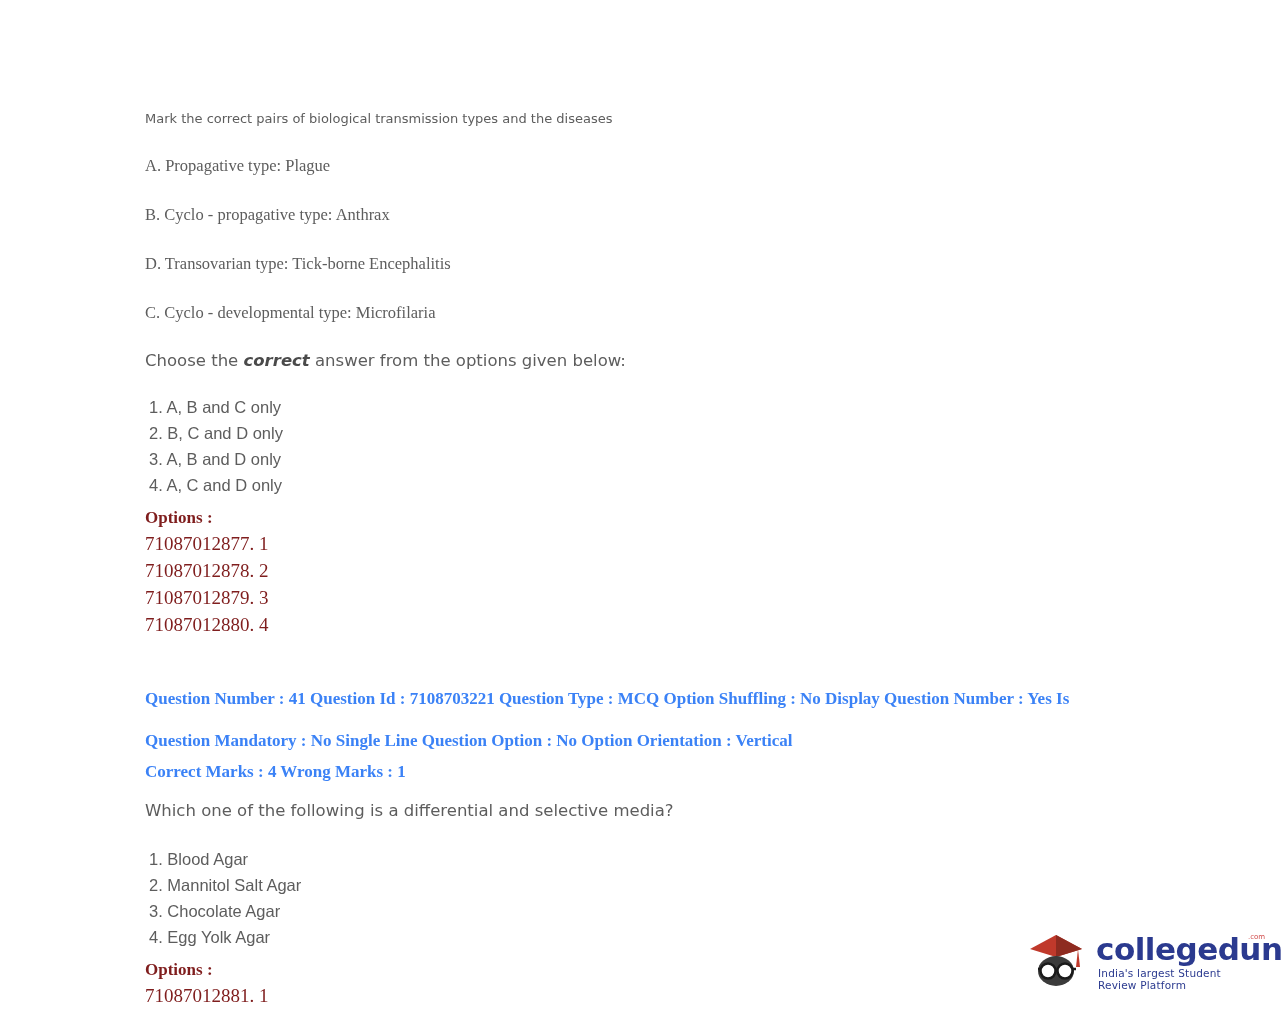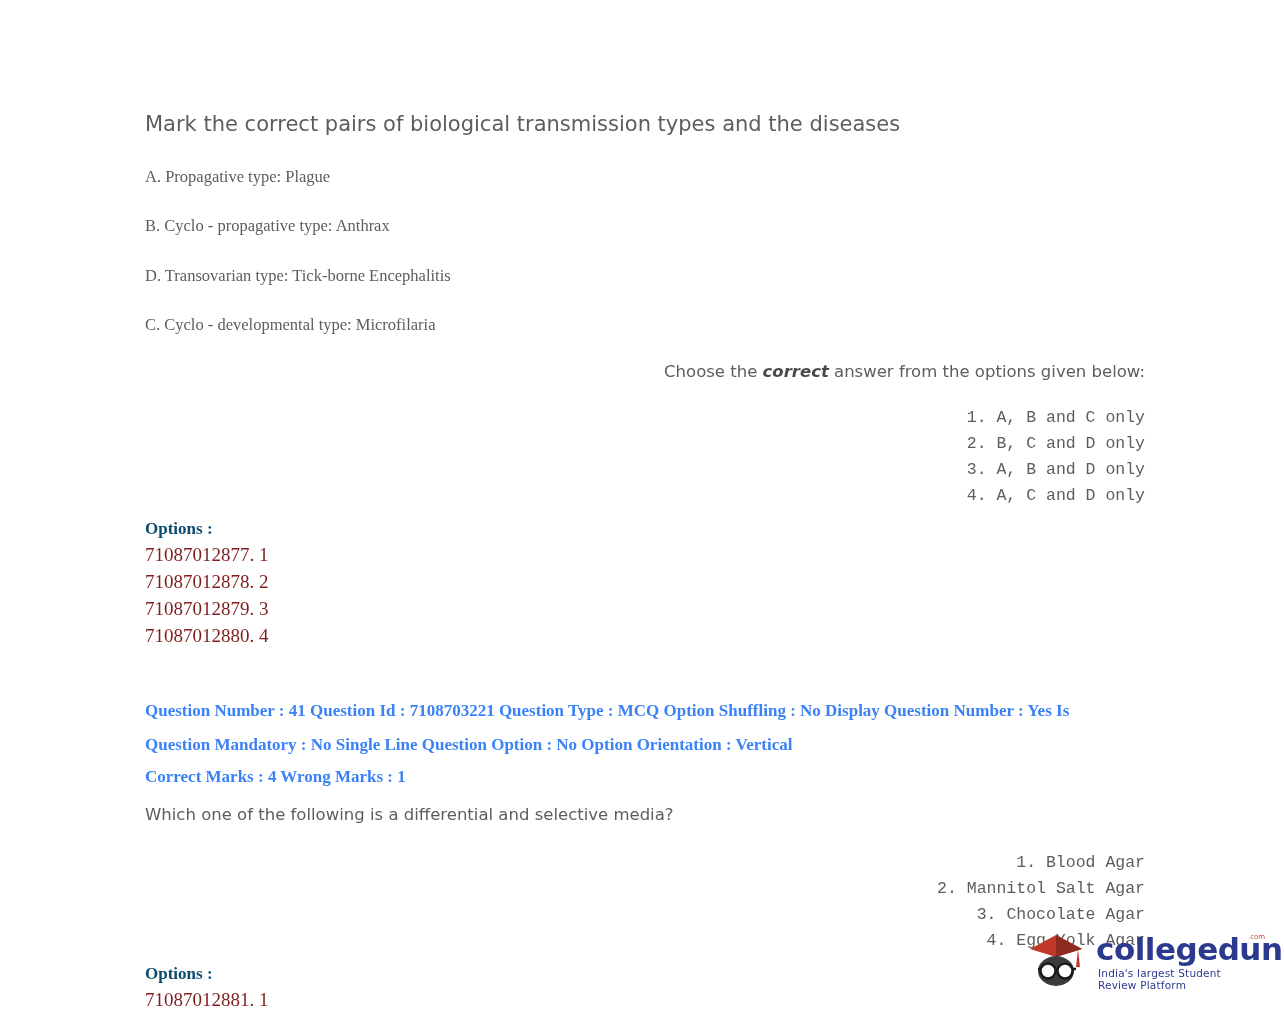--- a/index.html
+++ b/index.html
@@ -20,64 +20,62 @@
     width: 1284px;
     height: 1025px;
   }
   .content {
     position: absolute;
     left: 145px;
     top: 110px;
     width: 1000px;
   }
   .q-stem {
-    font-size: 21px;
+    font-size: 13px;
     color: #5d5d5d;
     font-family: "DejaVu Sans", sans-serif;
     line-height: 1.4;
     margin: 0 0 26px 0;
     font-weight: 400;
   }
   .q-item {
     font-size: 16.5px;
     color: #5d5d5d;
     font-family: Liberation Serif, serif;
     line-height: 1.4;
     margin: 0 0 26px 0;
   }
   .choose-line {
     font-size: 16.5px;
     color: #5d5d5d;
     font-family: "DejaVu Sans", sans-serif;
     margin: 3px 0 24px 0;
-    text-align: right;
   }
   .choose-line b {
     font-weight: bold;
     font-style: italic;
     color: #4a4a4a;
   }
   .opt-list {
     margin: 0 0 0 0;
     padding: 0;
     list-style: none;
   }
   .opt-list li {
     font-size: 16.5px;
     color: #5d5d5d;
-    font-family: Liberation Mono, monospace;
+    font-family: Liberation Sans, sans-serif;
     line-height: 1.58;
     padding-left: 4px;
-    text-align: right;
   }
   .options-label {
     font-family: "Liberation Serif", serif;
     font-weight: bold;
     font-size: 17px;
-    color: #0c4a6e;
+    color: #7f1d1d;
     margin-top: 10px;
     margin-bottom: 2px;
   }
   .opt-ids {
     margin: 0;
     padding: 0;
     list-style: none;
   }
   .opt-ids li {
     font-family: Liberation Serif, serif;
@@ -88,21 +86,21 @@
   .meta-block {
     font-family: "Liberation Serif", serif;
     font-weight: bold;
     font-size: 17px;
     color: #3b82f6;
     line-height: 1.5;
     width: 945px;
     margin-top: 48px;
   }
   .meta-line2 {
-    margin-top: 9px;
+    margin-top: 16px;
   }
   .meta-marks {
     margin-top: 6px;
   }
   .q2-stem {
     font-size: 16.5px;
     color: #5d5d5d;
     font-family: "DejaVu Sans", sans-serif;
     margin: 16px 0 26px 0;
   }

